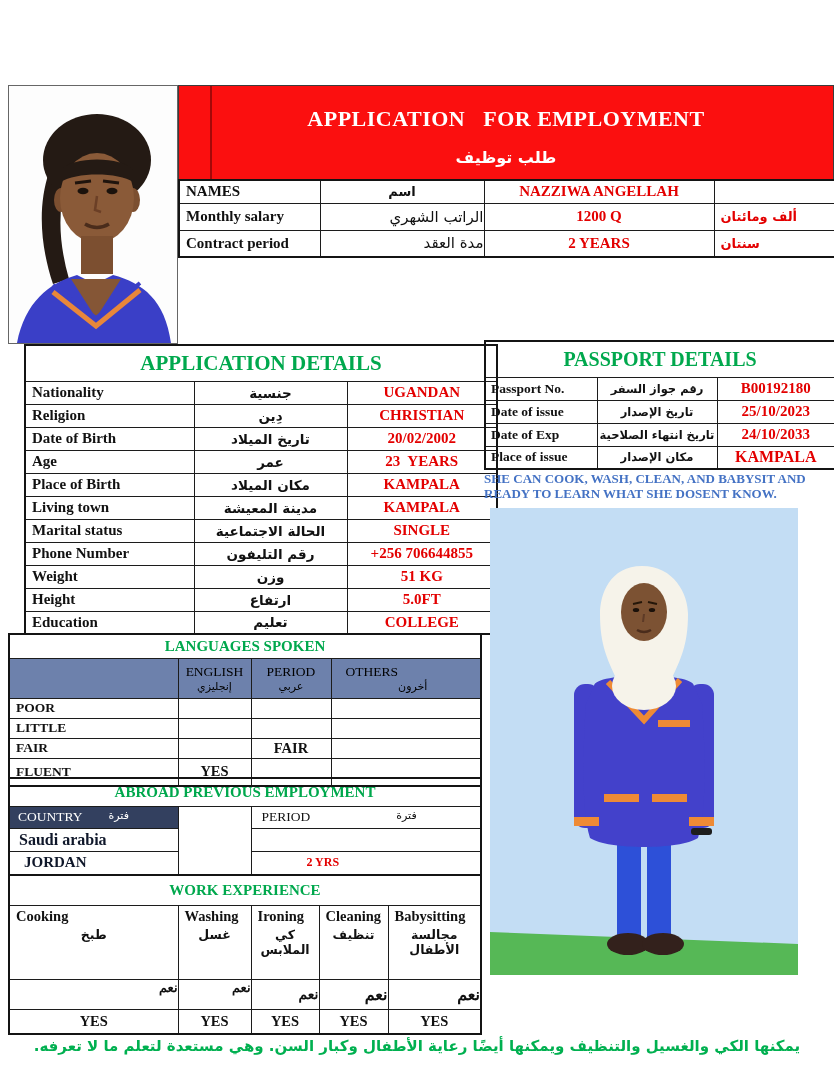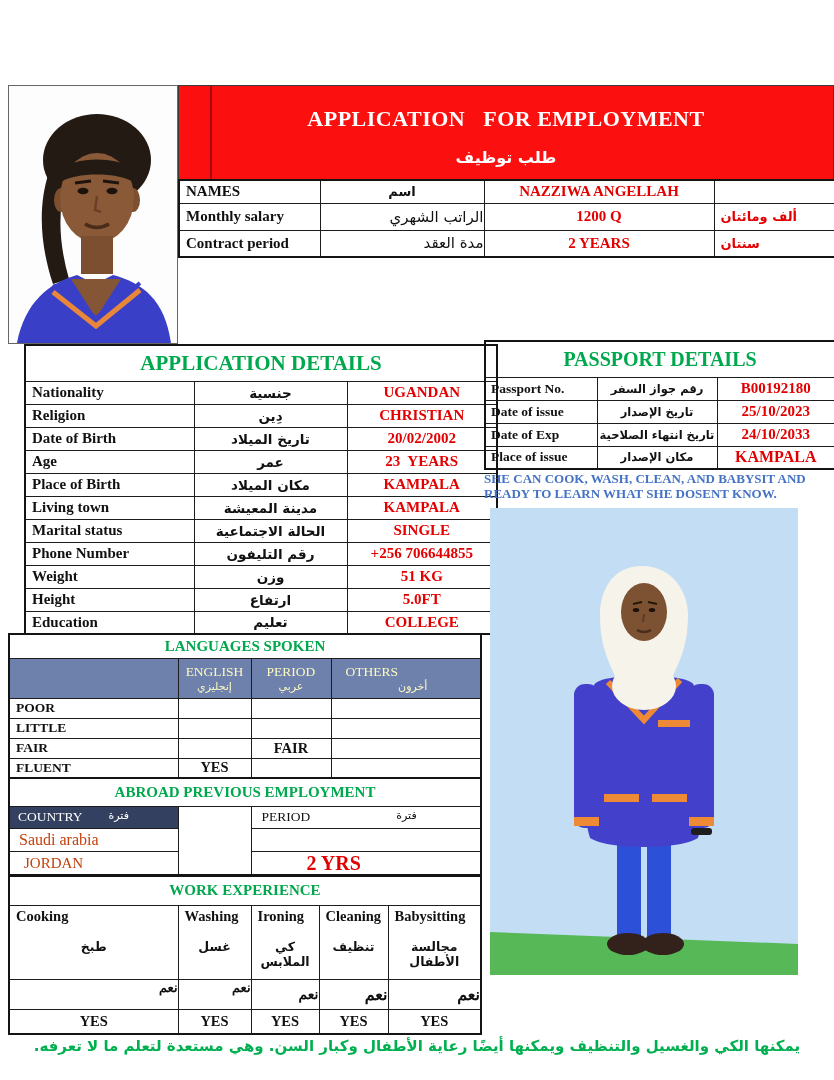--- a/index.html
+++ b/index.html
@@ -45,40 +45,40 @@
 
   
   .pass-tbl{left:484px;top:340px;width:350px}
   .pass-tbl .lbl{font-weight:bold;font-size:13.5px;padding-left:5px}
   .pass-tbl .arc{font-size:11.5px;font-weight:bold;text-align:center}
   .pass-tbl .val{font-weight:bold;font-size:15px;color:#e30000;text-align:center}
   .pass-note{left:484px;top:471px;width:349px;color:#4472c4;font-weight:bold;font-size:13px;line-height:1.18}
 
   
   .lang-tbl{left:8px;top:633px;width:472px}
-  .lang-tbl .hdr{background:#6d81ac;color:#fef9c3;text-align:center}
+  .lang-tbl .hdr{background:#6d81ac;color:#000000;text-align:center}
   .lang-tbl .hdr .en{font-size:13.5px}
   .lang-tbl .hdr .arx{font-size:11px;font-family:"DejaVu Sans",sans-serif;direction:rtl}
   .lang-tbl .lbl{font-weight:bold;font-size:13.5px;padding-left:6px}
   .lang-tbl .val{font-weight:bold;font-size:14.5px;text-align:center}
 
   
   .ctry-tbl{left:8px;top:777px;width:472px}
   .ctry-hdr{background:#33405f;color:#fff}
   .ctry-hdr .en{font-size:13.5px;padding-left:8px}
   .ctry-hdr .arx{font-size:11px;margin-left:26px}
   .period-hdr .en{font-size:13.5px;padding-left:10px}
   .period-hdr .arx{font-size:11px;margin-left:86px}
-  .ctry-val{color:#c2410c;font-weight:normal;font-size:16px;padding-left:9px}
-  .period-val{color:#e30000;font-weight:bold;font-size:20px;padding-left:55px}
+  .ctry-val{color:#0f172a;font-weight:bold;font-size:16px;padding-left:9px}
+  .period-val{color:#e30000;font-weight:bold;font-size:12px;padding-left:55px}
 
   
   .work-tbl{left:8px;top:874px;width:472px}
   .work-tbl .hen{font-weight:bold;font-size:14.5px;padding:2px 0 0 6px}
-  .work-tbl .har{font-weight:bold;font-size:12.5px;text-align:center;margin-top:14px;direction:rtl;
+  .work-tbl .har{font-weight:bold;font-size:12.5px;text-align:center;margin-top:2px;direction:rtl;
                  font-family:"DejaVu Sans",sans-serif;line-height:1.25}
   .work-tbl .naam{font-weight:bold;text-align:right;font-family:Liberation Sans, sans-serif;direction:rtl}
   .work-tbl .yes{font-weight:bold;font-size:14.5px;text-align:center}
 
   .footer-note{left:6px;top:1037px;width:822px;text-align:center;color:#00b050;
                font-weight:bold;font-size:15px;direction:rtl;font-family:"DejaVu Sans",sans-serif}
   .flexrow{display:flex;align-items:flex-start}
 </style>
 </head>
 <body>
@@ -313,21 +313,21 @@
           <td class="val"></td>
           <td class="val"></td>
           <td class="val"></td>
         </tr>
     <tr style="height:20px">
           <td class="lbl">FAIR</td>
           <td class="val"></td>
           <td class="val">FAIR</td>
           <td class="val"></td>
         </tr>
-    <tr style="height:20px">
+    <tr style="height:28px">
           <td class="lbl">FLUENT</td>
           <td class="val">YES</td>
           <td class="val"></td>
           <td class="val"></td>
         </tr>
   </tbody>
     </table>
 
   <table class="abs ctry-tbl outer">
     <colgroup>

